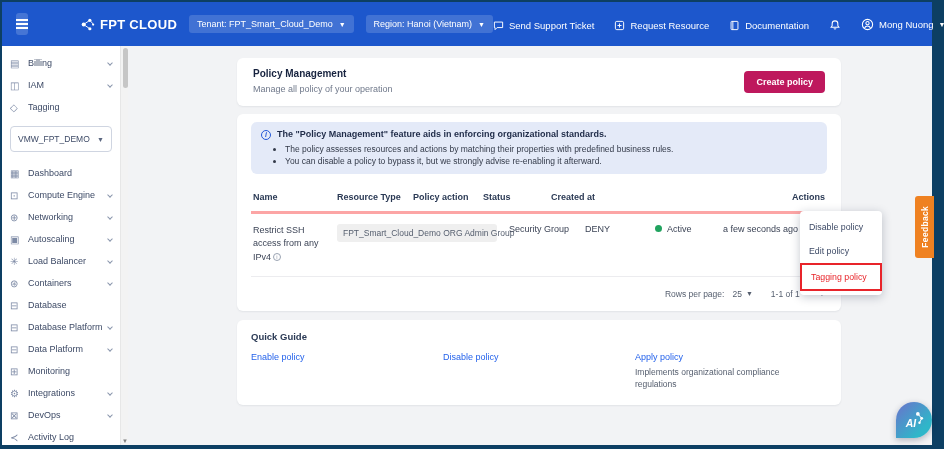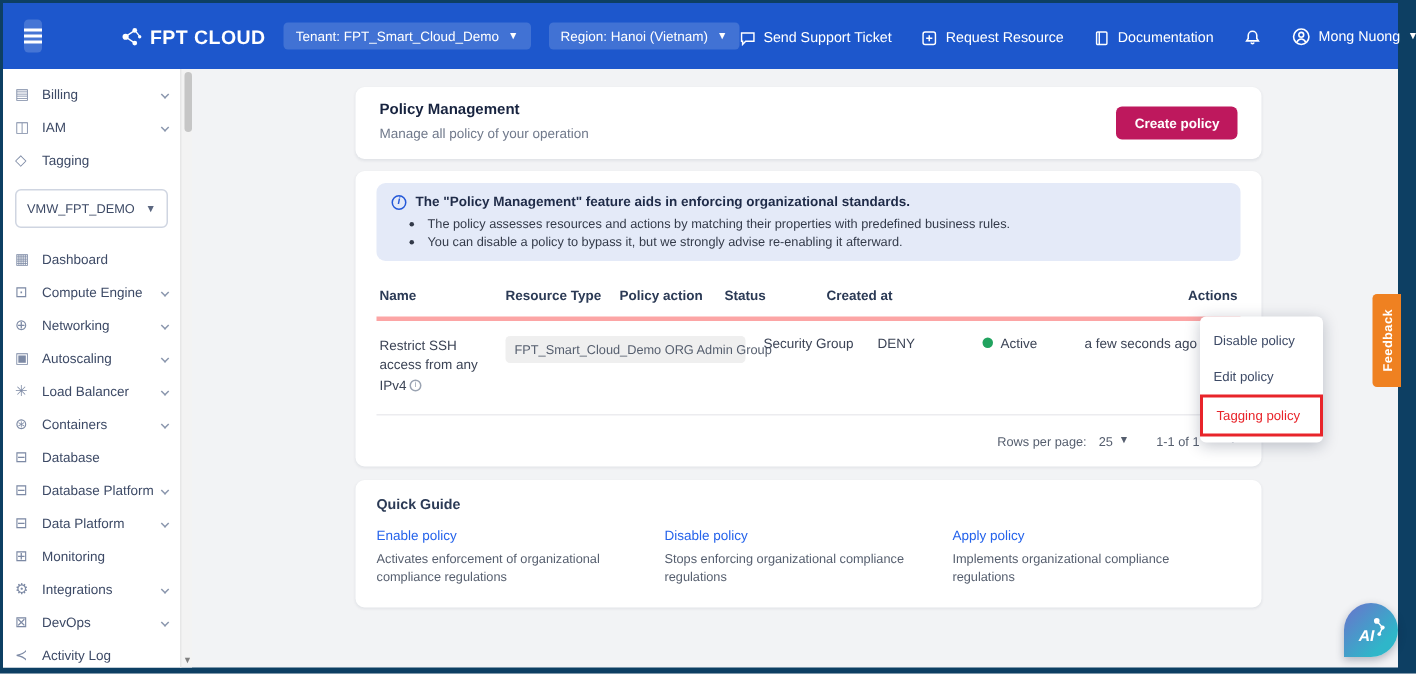--- a/index.html
+++ b/index.html
@@ -321,25 +321,23 @@
             <span class="pag-range">1-1 of 1</span>
             <span class="pag-prev">‹</span>
           </div>
         </section>
 
         <section class="card card-guide">
           <div class="guide-title">Quick Guide</div>
           <div class="guide-cols">
             <div class="guide-col">
               <div class="guide-link">Enable policy</div>
-              <div class="guide-desc">Activates enforcement of organizational compliance regulations</div>
             </div>
             <div class="guide-col">
               <div class="guide-link">Disable policy</div>
-              <div class="guide-desc">Stops enforcing organizational compliance regulations</div>
             </div>
             <div class="guide-col">
               <div class="guide-link">Apply policy</div>
               <div class="guide-desc">Implements organizational compliance regulations</div>
             </div>
           </div>
         </section>
 
       </div>
     </main>

